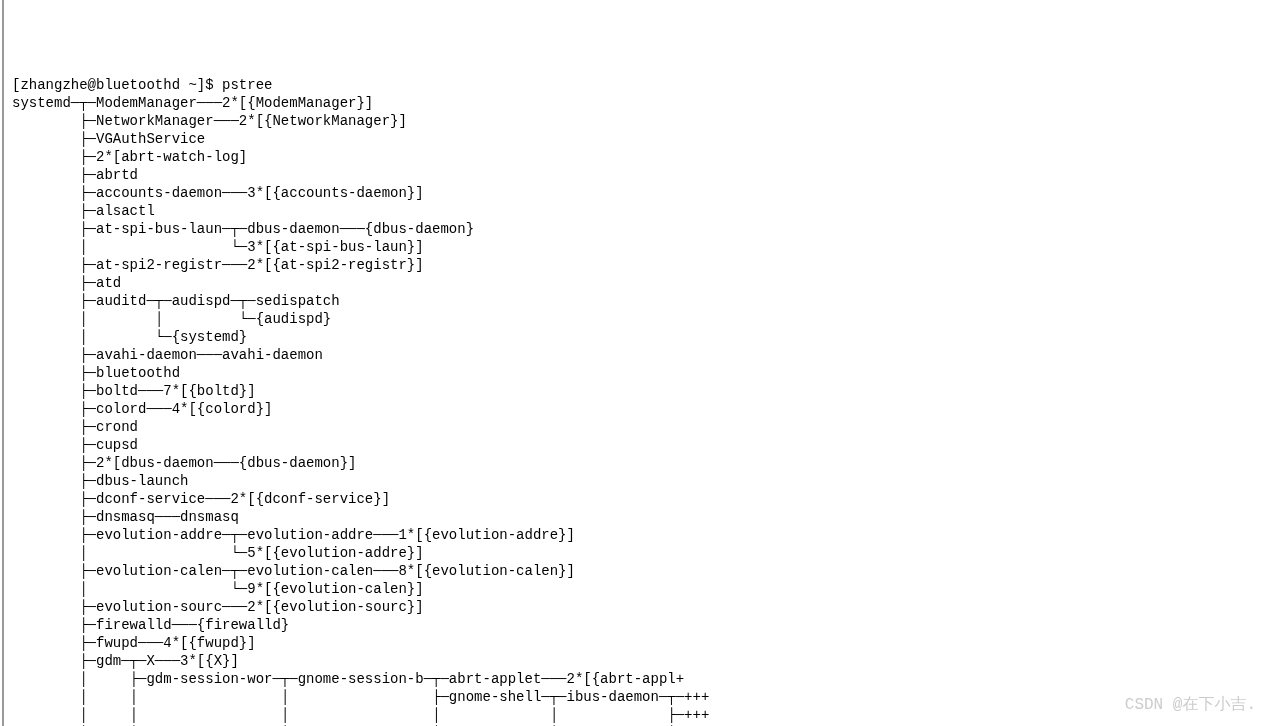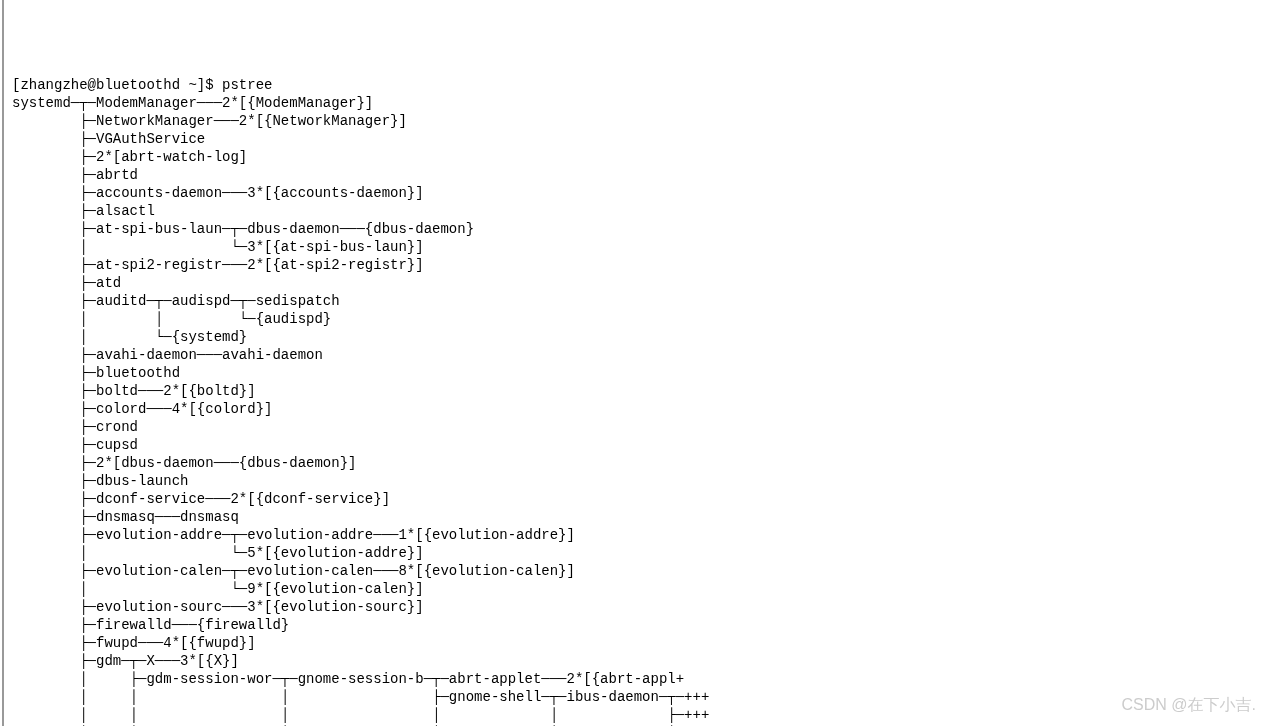--- a/index.html
+++ b/index.html
@@ -15,21 +15,21 @@
       margin-left: 2px;
     }
     .terminal {
       white-space: pre;
     }
     .watermark {
       position: fixed;
       bottom: 12px;
       right: 12px;
       color: #cccccc;
-      font-family: Liberation Sans, sans-serif;
+      font-family: Liberation Mono, monospace;
       font-size: 16px;
       font-weight: 300;
     }
   </style>
 </head>
 <body>
 
 
 
 <div class="terminal"><span>[zhangzhe@bluetoothd ~]$ pstree</span>
@@ -42,33 +42,33 @@
 <span>        ├─alsactl</span>
 <span>        ├─at-spi-bus-laun─┬─dbus-daemon───{dbus-daemon}</span>
 <span>        │                 └─3*[{at-spi-bus-laun}]</span>
 <span>        ├─at-spi2-registr───2*[{at-spi2-registr}]</span>
 <span>        ├─atd</span>
 <span>        ├─auditd─┬─audispd─┬─sedispatch</span>
 <span>        │        │         └─{audispd}</span>
 <span>        │        └─{systemd}</span>
 <span>        ├─avahi-daemon───avahi-daemon</span>
 <span>        ├─bluetoothd</span>
-<span>        ├─boltd───2*[{boltd}]</span>
+<span>        ├─boltd───7*[{boltd}]</span>
 <span>        ├─colord───4*[{colord}]</span>
 <span>        ├─crond</span>
 <span>        ├─cupsd</span>
 <span>        ├─2*[dbus-daemon───{dbus-daemon}]</span>
 <span>        ├─dbus-launch</span>
 <span>        ├─dconf-service───2*[{dconf-service}]</span>
 <span>        ├─dnsmasq───dnsmasq</span>
 <span>        ├─evolution-addre─┬─evolution-addre───1*[{evolution-addre}]</span>
 <span>        │                 └─5*[{evolution-addre}]</span>
 <span>        ├─evolution-calen─┬─evolution-calen───8*[{evolution-calen}]</span>
 <span>        │                 └─9*[{evolution-calen}]</span>
-<span>        ├─evolution-sourc───3*[{evolution-sourc}]</span>
+<span>        ├─evolution-sourc───2*[{evolution-sourc}]</span>
 <span>        ├─firewalld───{firewalld}</span>
 <span>        ├─fwupd───4*[{fwupd}]</span>
 <span>        ├─gdm─┬─X───3*[{X}]</span>
 <span>        │     ├─gdm-session-wor─┬─gnome-session-b─┬─abrt-applet───2*[{abrt-appl+</span>
 <span>        │     │                 │                 ├─gnome-shell─┬─ibus-daemon─┬─+++</span>
 <span>        │     │                 │                 │             │             ├─+++</span>
 <span>        │     │                 │                 │             │             ├─+++</span>
 
 
 </div>

